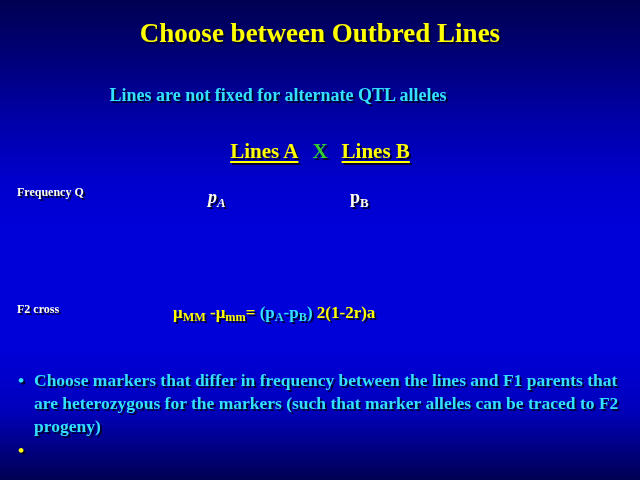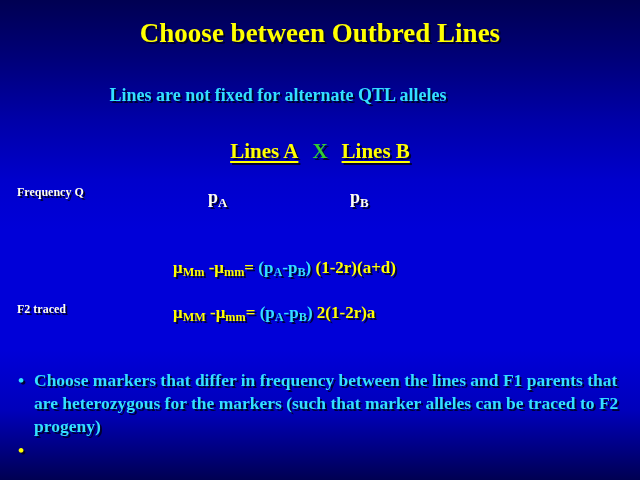--- a/index.html
+++ b/index.html
@@ -86,21 +86,21 @@
   }
   #label-frequency { top: 186px; }
   #label-backcross { top: 258px; }
   #label-f2cross   { top: 303px; }
 
   .pfreq {
     font-size: 18px;
     color: #fffff0;
     top: 188px;
   }
-  #p-a { left: 208px; }
+  #p-a { left: 208px; font-style: italic; }
   #p-b { left: 350px; }
 
   .formula {
     left: 173px;
     font-size: 17px;
     color: #ffff00;
   }
   #formula-backcross { top: 259px; }
   #formula-f2cross   { top: 304px; text-align: center; }
   .formula .cy { color: #33e0ff; }
@@ -145,23 +145,22 @@
     <span class="breed sh">Lines A</span><span class="xsym sh">X</span><span class="breed sh">Lines B</span>
   </div>
 
   <div class="txt sh rowlabel" id="label-frequency">Frequency Q</div>
 
   <div class="txt sh pfreq" id="p-a"><span>p</span><sub>A</sub></div>
 
   <div class="txt sh pfreq" id="p-b"><span>p</span><sub>B</sub></div>
 
 
-  <div class="txt sh formula" id="formula-backcross"><span>μ</span><sub>Mm</sub><span> -</span><span>μ</span><sub>mm</sub><span>= </span><span class="cy">(p</span><sub class="cy">A</sub><span class="cy">-p</span><sub class="cy">B</sub><span class="cy">)</span><span> (1-2r)(a+d)</span></div>
 
-  <div class="txt sh rowlabel" id="label-f2cross">F2 traced</div>
+  <div class="txt sh rowlabel" id="label-f2cross">F2 cross</div>
 
   <div class="txt sh formula" id="formula-f2cross"><span>μ</span><sub>MM</sub><span> -</span><span>μ</span><sub>mm</sub><span>= </span><span class="cy">(p</span><sub class="cy">A</sub><span class="cy">-p</span><sub class="cy">B</sub><span class="cy">)</span><span> 2(1-2r)a</span></div>
 
   <div id="bullets">
     <div class="bullet sh" id="bullet-1"><span class="dot">•</span><span>Choose markers that differ in frequency between the lines and F1 parents that are heterozygous for the markers (such that marker alleles can be traced to F2 progeny)</span></div>
     <div class="bullet sh" id="bullet-2"><span class="dot">•</span></div>
   </div>
 
 </div>
 

